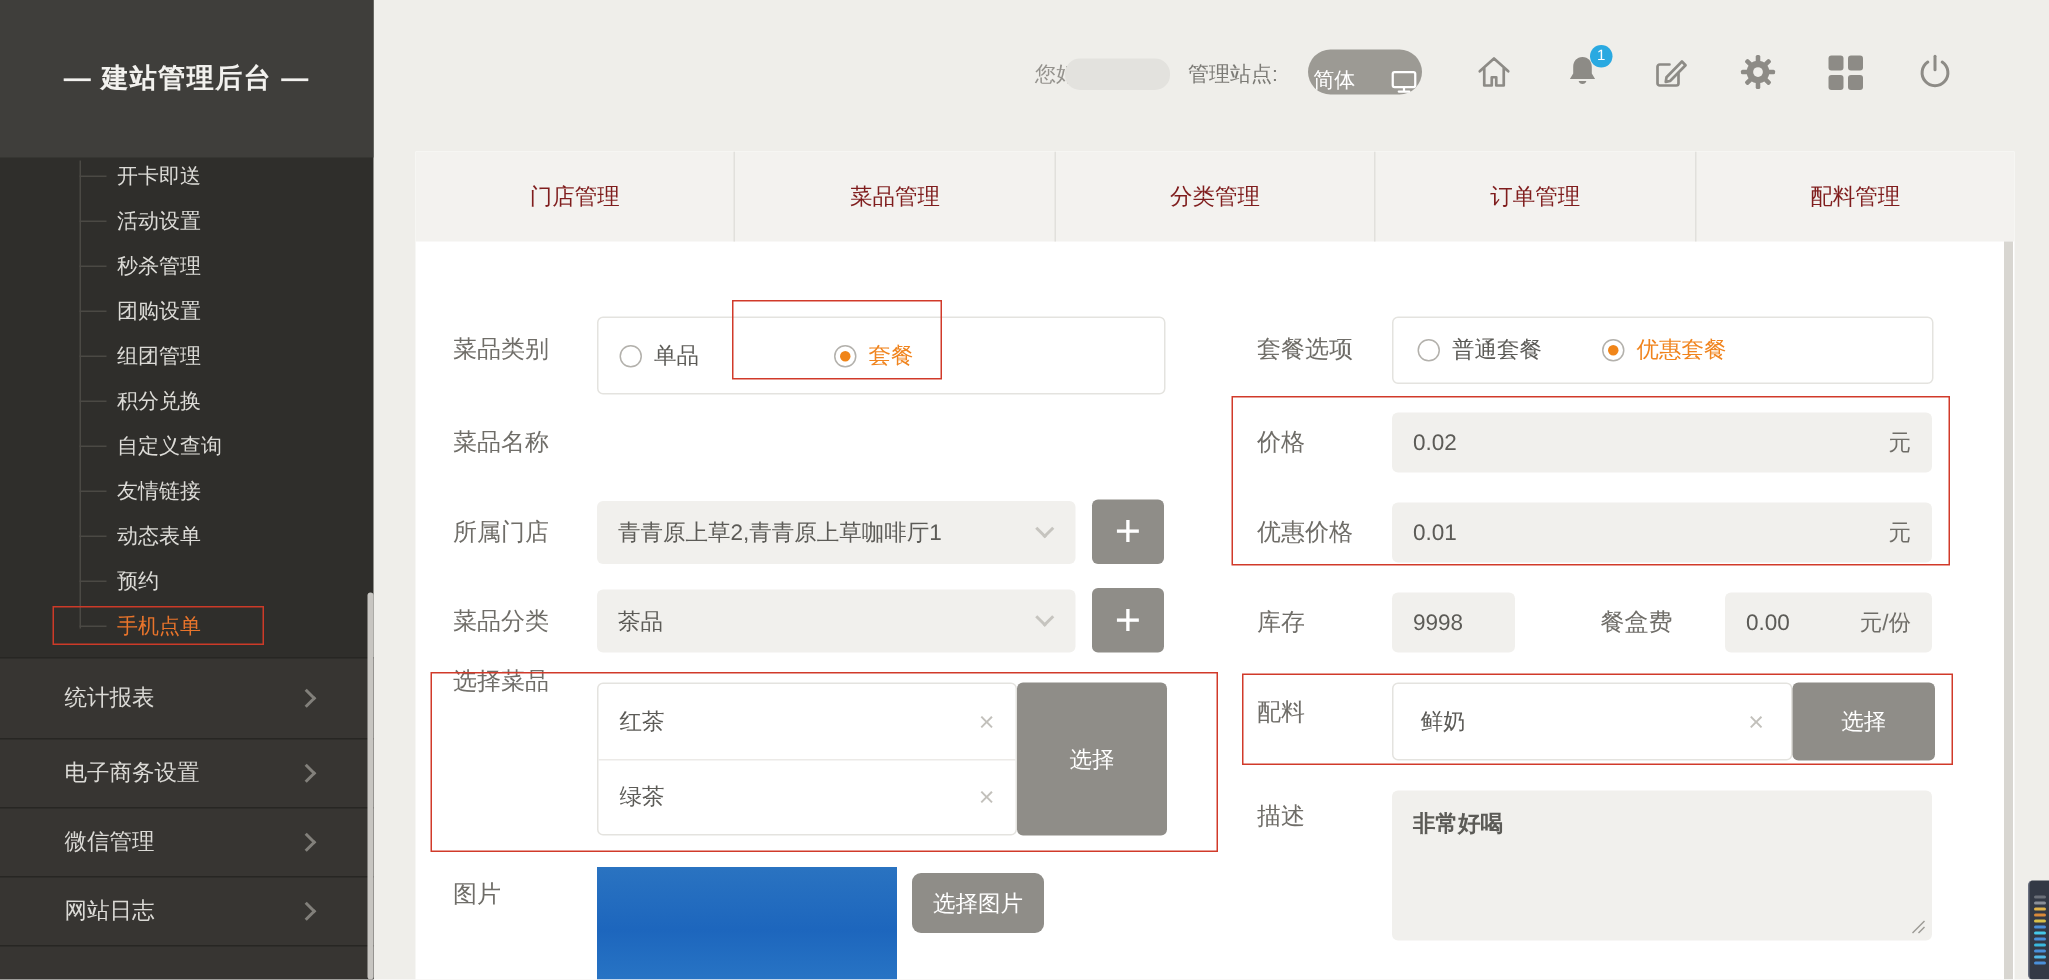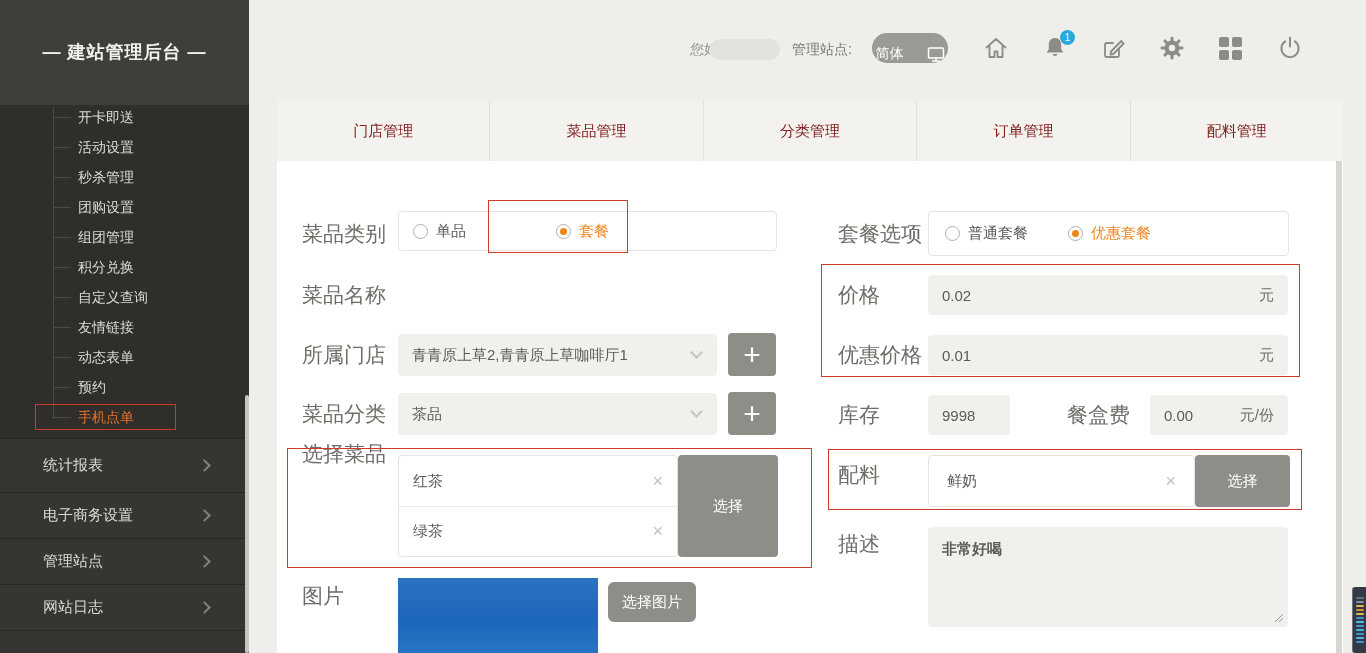--- a/index.html
+++ b/index.html
@@ -37,21 +37,21 @@
   .grid-icon i { background:#8d8b86; border-radius:2px; }
 
   
   .panel { position:absolute; left:277px; top:101px; width:1066px; height:552px; background:#fff; overflow:hidden; }
   .tabs { position:absolute; left:0; top:0; width:100%; height:60px; background:#f3f2ef; display:flex; }
   .tab { flex:1; display:flex; align-items:center; justify-content:center; font-size:15px; color:#7f1d1d; cursor:pointer; }
   .tab + .tab { border-left:1px solid #e1e0dc; }
   .panel-scrollbar { position:absolute; left:1059px; top:60px; width:6px; bottom:0; background:#d8d6d1; }
 
   
-  .lbl { position:absolute; font-size:21px; color:#6f6d68; display:flex; align-items:center; }
+  .lbl { position:absolute; font-size:16px; color:#6f6d68; display:flex; align-items:center; }
   .input { position:absolute; background:#f1f0ed; border-radius:4px; font-size:15px; color:#5c5b57; display:flex; align-items:center; padding:0 14px; cursor:text; }
   .input .unit { margin-left:auto; color:#6f6d68; }
   .white-box { position:absolute; background:#fff; border:1px solid #e4e3df; border-radius:4px; display:flex; align-items:center; }
   .select { cursor:pointer; }
   .chev-down { position:absolute; right:16px; top:50%; margin-top:-7px; width:9px; height:9px; border-right:2px solid #c6c4bf; border-bottom:2px solid #c6c4bf; transform:rotate(45deg); }
   .radio-opt { display:flex; align-items:center; gap:8px; font-size:15px; color:#5c5b57; cursor:pointer; }
   .radio { width:15px; height:15px; border:1px solid #b3b1ac; border-radius:50%; position:relative; background:#fff; flex:none; }
   .radio.on::after { content:''; position:absolute; inset:3px; background:#f08519; border-radius:50%; }
   .radio-opt.sel { color:#f0841e; }
   .gray-btn { position:absolute; background:#8f8d88; color:#fff; display:flex; align-items:center; justify-content:center; font-size:15px; border-radius:4px; cursor:pointer; }
@@ -100,21 +100,21 @@
     <div class="sections">
       <div class="sec" style="height:54px">
         <span>统计报表</span>
         <i class="chev-right"></i>
       </div>
       <div class="sec" style="height:46px">
         <span>电子商务设置</span>
         <i class="chev-right"></i>
       </div>
       <div class="sec" style="height:46px">
-        <span>管理站点</span>
+        <span>微信管理</span>
         <i class="chev-right"></i>
       </div>
       <div class="sec" style="height:46px">
         <span>网站日志</span>
         <i class="chev-right"></i>
       </div>
     </div>
     <div class="sidebar-scrollbar"></div>
   </aside>
 
@@ -181,21 +181,21 @@
   <section class="panel">
     <div class="tabs">
       <div class="tab">门店管理</div>
       <div class="tab">菜品管理</div>
       <div class="tab">分类管理</div>
       <div class="tab">订单管理</div>
       <div class="tab">配料管理</div>
     </div>
 
     <div class="lbl" style="left:25px; top:110px; height:45px">菜品类别</div>
-    <div class="white-box" style="left:121px; top:110px; width:379px; height:40px; padding:0 14px; gap:90px">
+    <div class="white-box" style="left:121px; top:110px; width:379px; height:52px; padding:0 14px; gap:90px">
       <span class="radio-opt">
         <i class="radio"></i>
         <span>单品</span>
       </span>
       <span class="radio-opt sel">
         <i class="radio on"></i>
         <span>套餐</span>
       </span>
     </div>
     <div class="red-box" style="left:211px; top:99px; width:140px; height:53px"></div>

